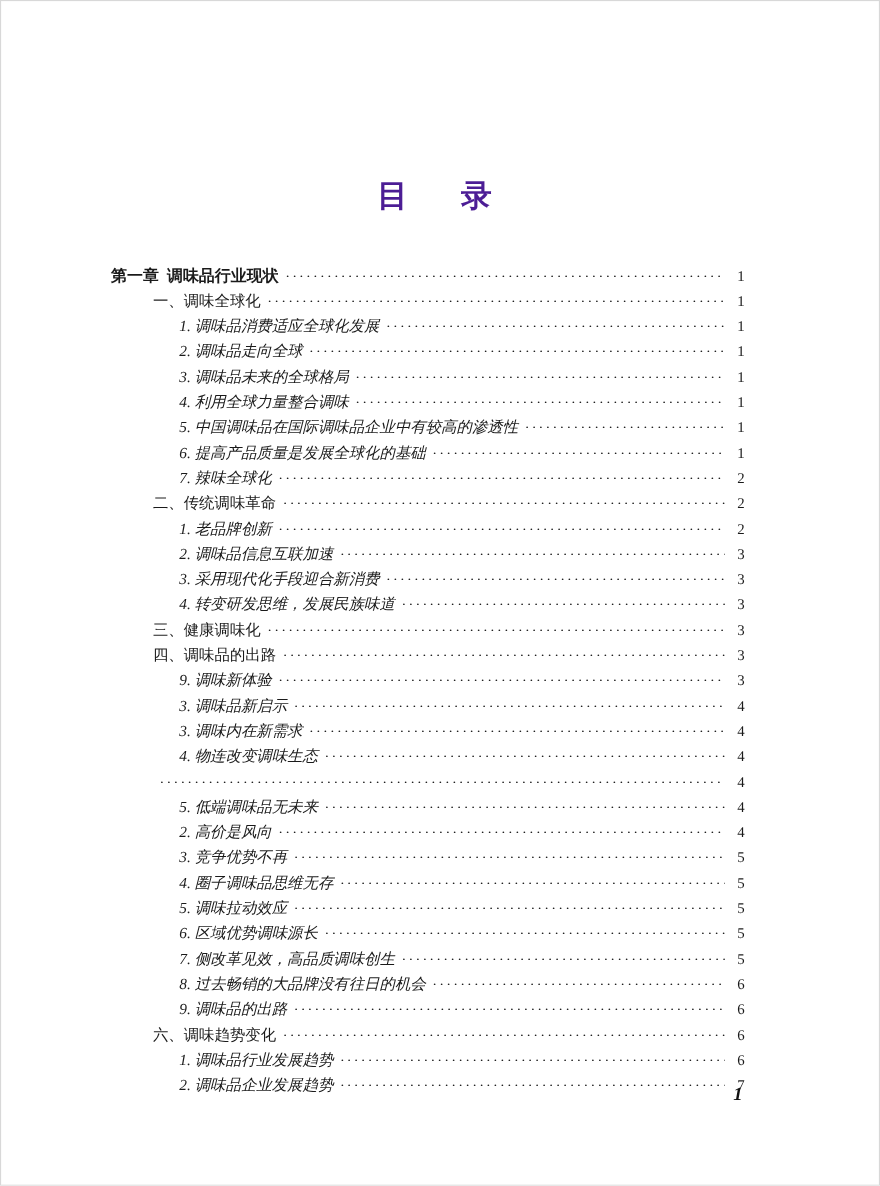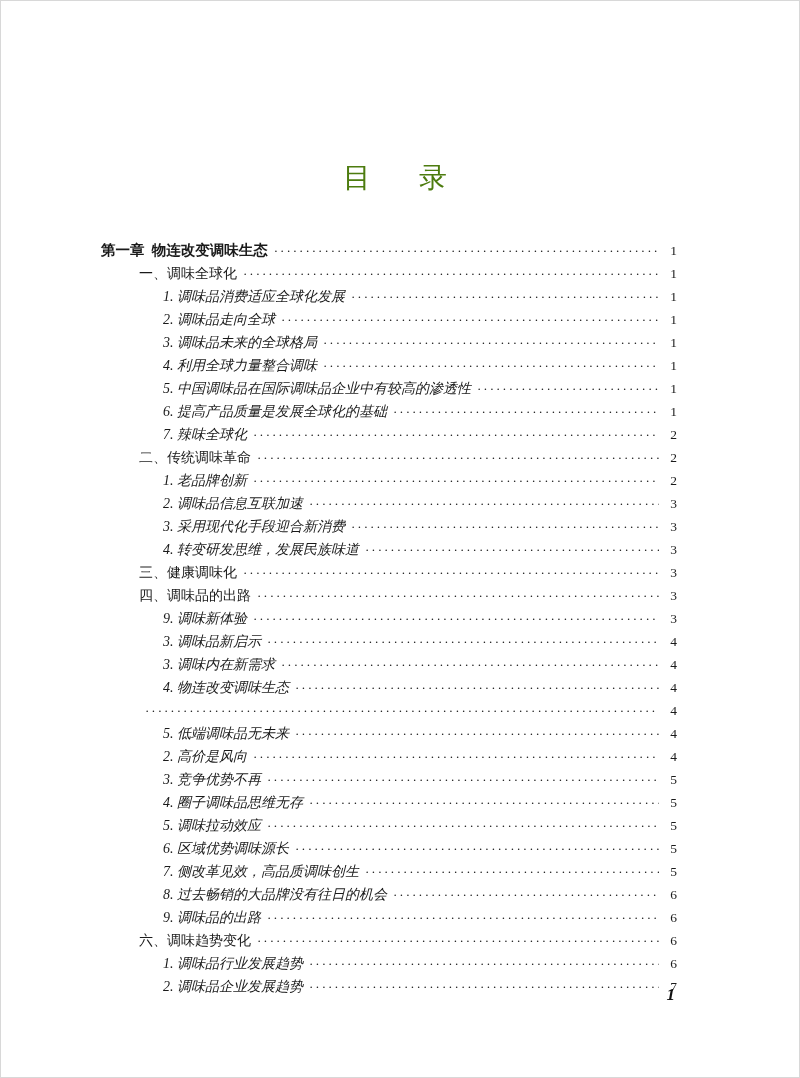--- a/index.html
+++ b/index.html
@@ -15,23 +15,23 @@
     background: #ffffff;
     border: 1px solid #d8d8d8;
     font-family: "Liberation Serif", "DejaVu Serif", serif;
     color: #1a1a1a;
     overflow: hidden;
   }
   .doc-title {
     margin-top: 158px;
     text-align: center;
     font-size: 28px;
-    font-weight: normal;
+    font-weight: bold;
     letter-spacing: 10px;
-    color: #4d7c0f;
+    color: #4c1d95;
   }
   .toc {
     margin: 42px 122px 0 100px;
   }
   .toc-row {
     display: flex;
     align-items: baseline;
     height: 23px;
     line-height: 23px;
     font-size: 14px;
@@ -82,21 +82,21 @@
   }
 </style>
 </head>
 <body>
 
 <div class="page">
   <div class="doc-title">目　录</div>
 
   <div class="toc">
   <div class="toc-row level-chapter">
-    <span class="toc-label">第一章  物连改变调味生态</span>
+    <span class="toc-label">第一章  调味品行业现状</span>
     <span class="toc-leader">········································································································································································································</span>
     <span class="toc-page">1</span>
   </div>
 
   <div class="toc-row level-section">
     <span class="toc-label">一、调味全球化</span>
     <span class="toc-leader">········································································································································································································</span>
     <span class="toc-page">1</span>
   </div>
 

